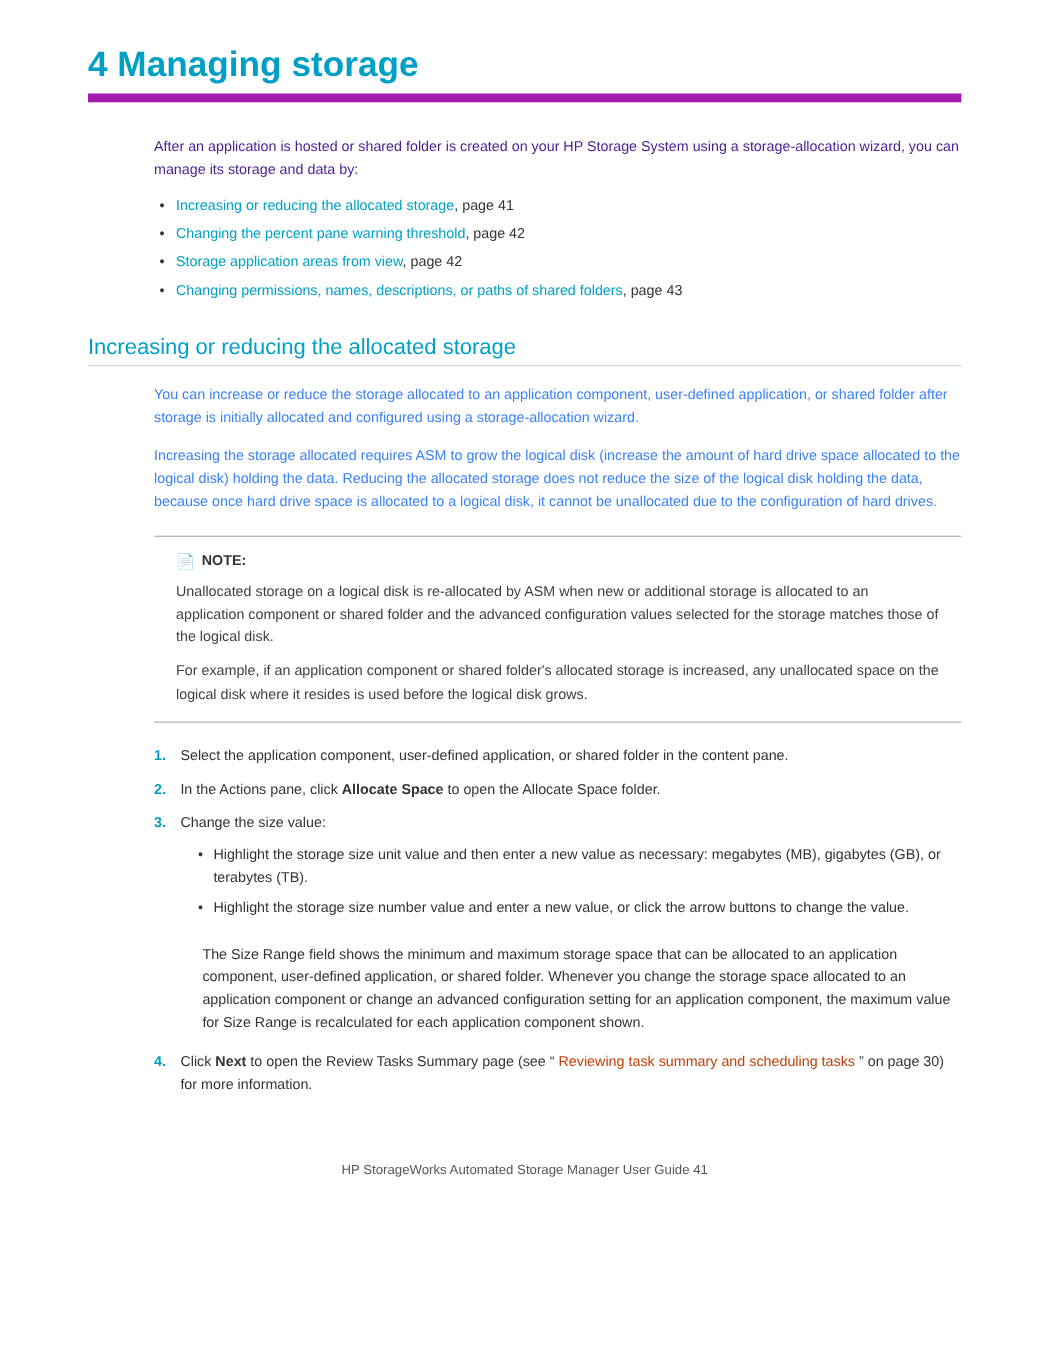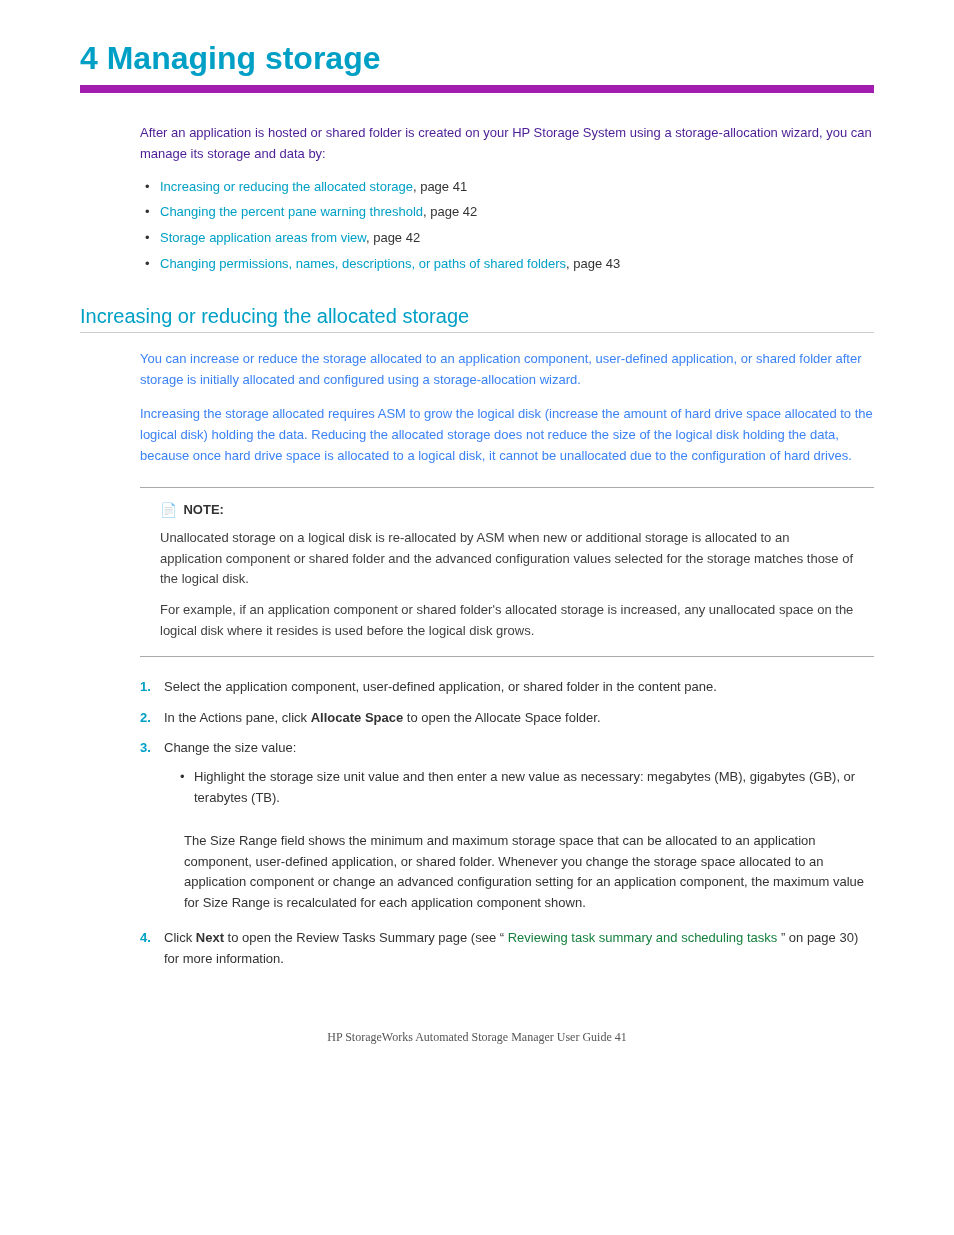--- a/index.html
+++ b/index.html
@@ -177,21 +177,20 @@
       color: #333;
       margin-left: 44px;
     }
 
     .footer {
       text-align: center;
       margin-top: 60px;
       color: #555;
       font-size: 12px;
       border-top: none;
-      font-family: Liberation Serif, serif;
     }
   </style>
 </head>
 <body>
 
 <div class="page">
 
   <h1 class="chapter-title">
     <span>4</span>
     <span> Managing storage</span>
@@ -250,36 +249,39 @@
       </li>
 
       <li>
         <span class="num">3.</span>
         <span class="content">
           <span>Change the size value:</span>
           <ul class="sub-bullet-list">
             <li>
               <span>Highlight the storage size unit value and then enter a new value as necessary: megabytes (MB), gigabytes (GB), or terabytes (TB).</span>
             </li>
+            <li>
+              <span>Highlight the storage size number value and enter a new value, or click the arrow buttons to change the value.</span>
+            </li>
           </ul>
         </span>
       </li>
 
     </ol>
 
     <p class="size-range-para">The Size Range field shows the minimum and maximum storage space that can be allocated to an application component, user-defined application, or shared folder. Whenever you change the storage space allocated to an application component or change an advanced configuration setting for an application component, the maximum value for Size Range is recalculated for each application component shown.</p>
 
     <ol class="numbered-list" start="4">
       <li>
         <span class="num">4.</span>
         <span class="content">
           <span>Click </span>
           <span class="bold">Next</span>
           <span> to open the Review Tasks Summary page (see “</span>
-          <a href="#" style="color:#15803d; text-decoration:none;">Reviewing task summary and scheduling tasks</a>
+          <a href="#" style="color:#c2410c; text-decoration:none;">Reviewing task summary and scheduling tasks</a>
           <span>” on page 30) for more information.</span>
         </span>
       </li>
     </ol>
 
   </div>
 
   <div class="footer">
     <span>HP StorageWorks Automated Storage Manager User Guide</span>
     <span>    </span>

